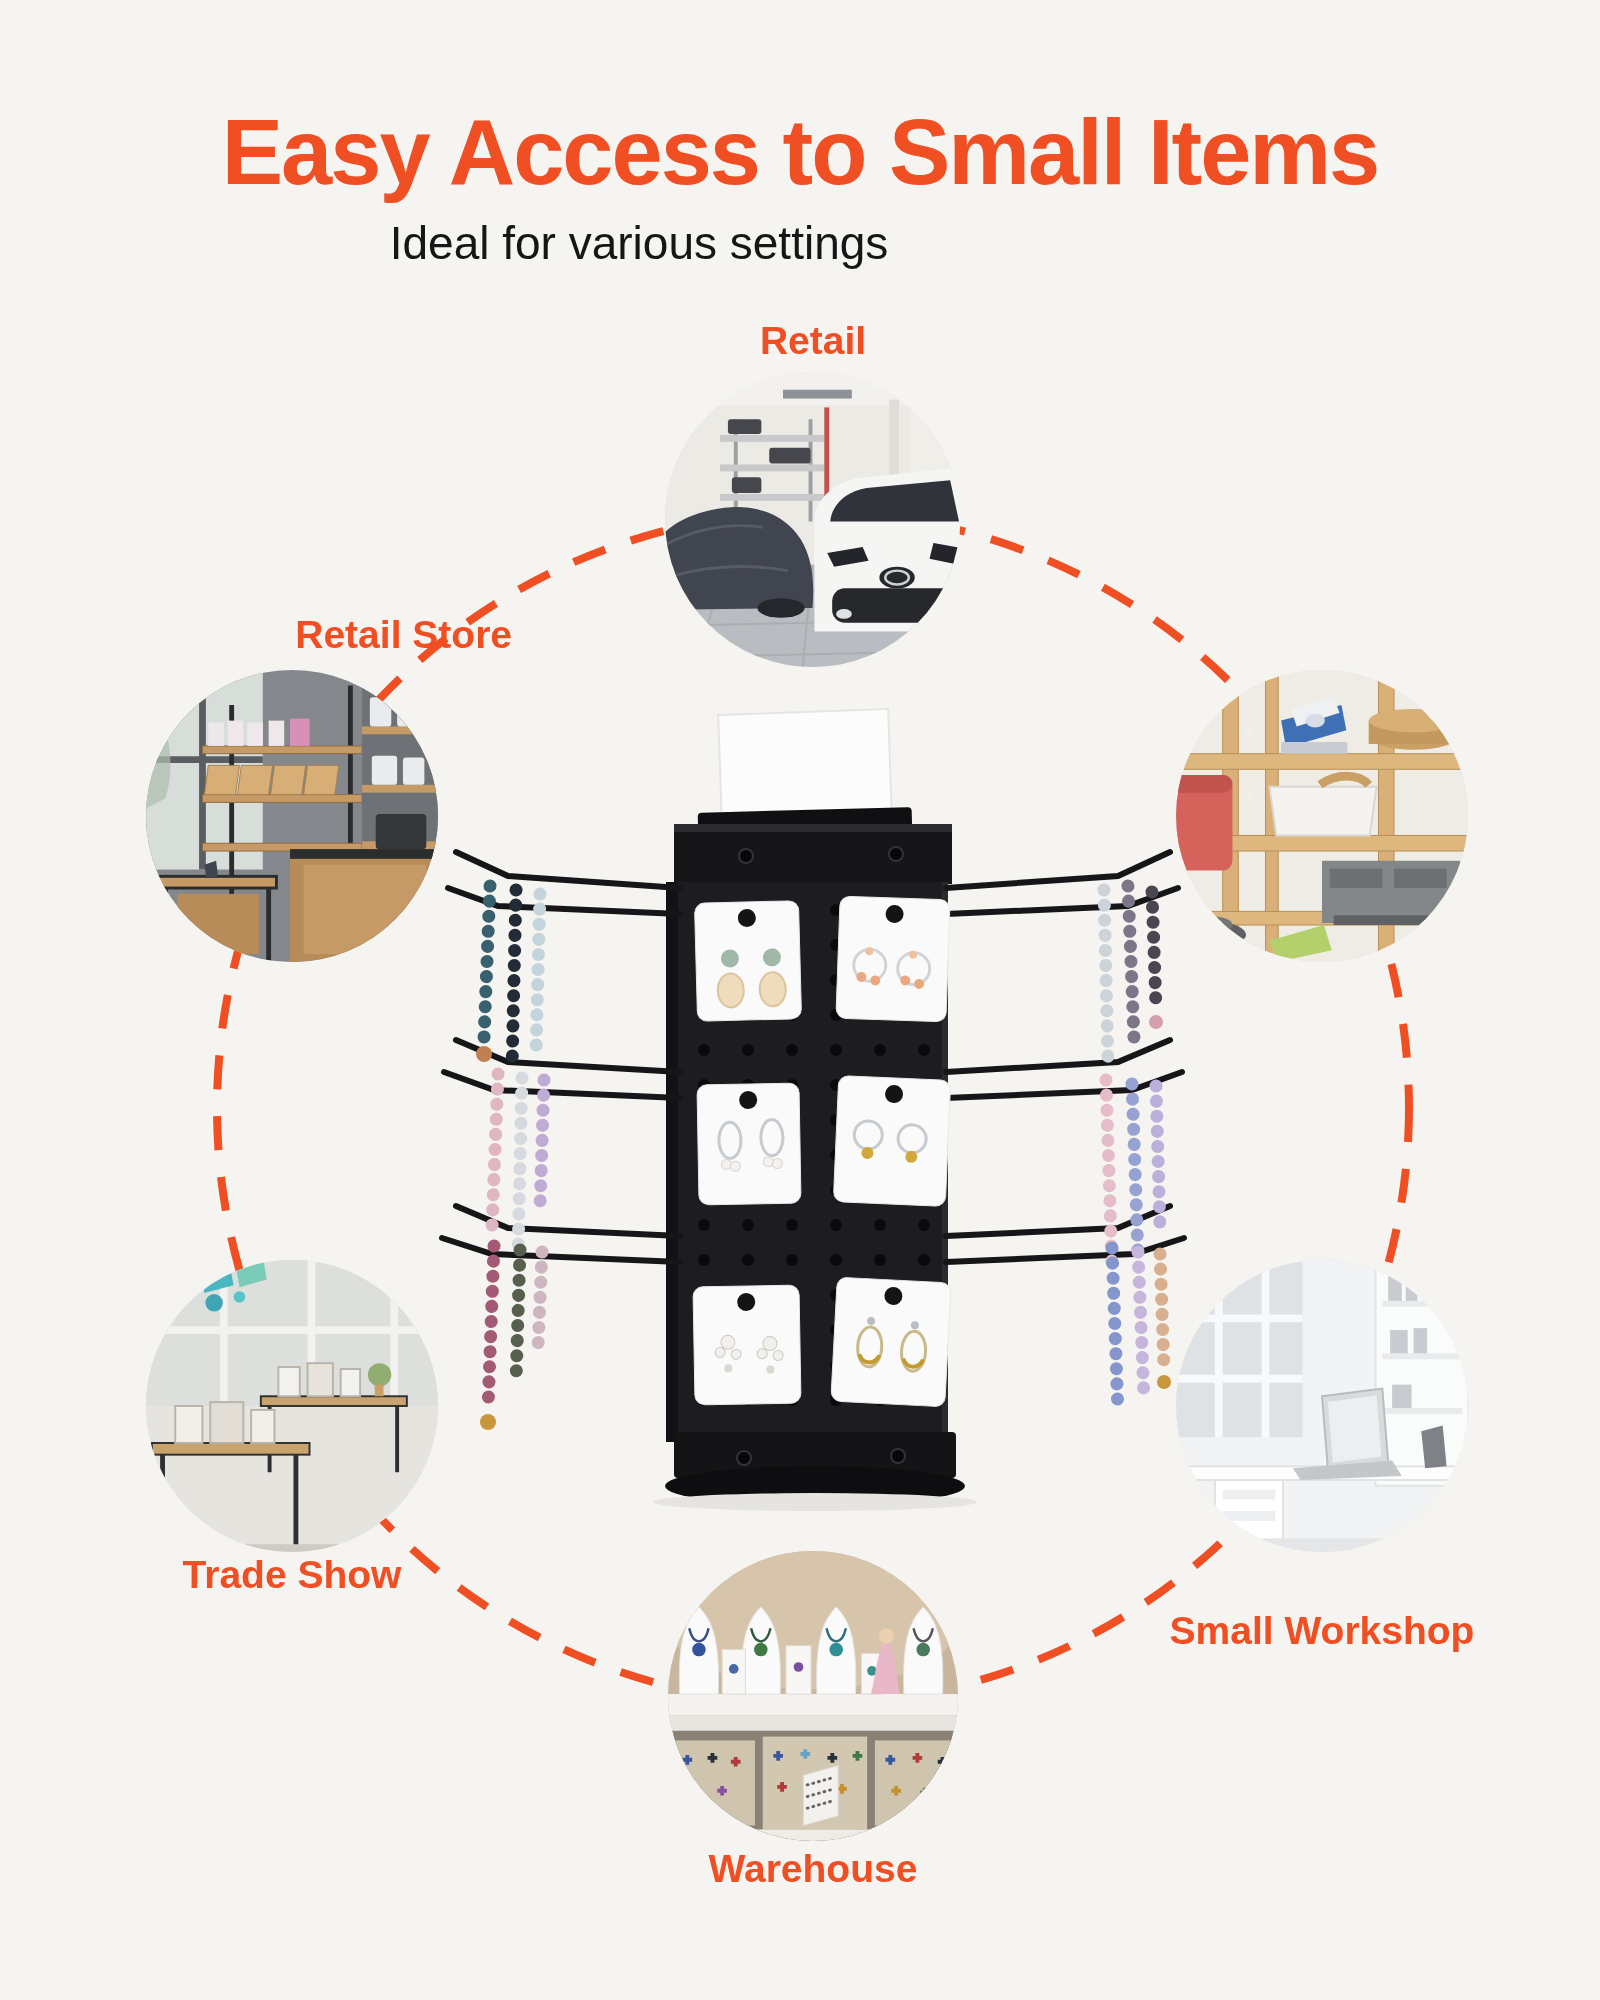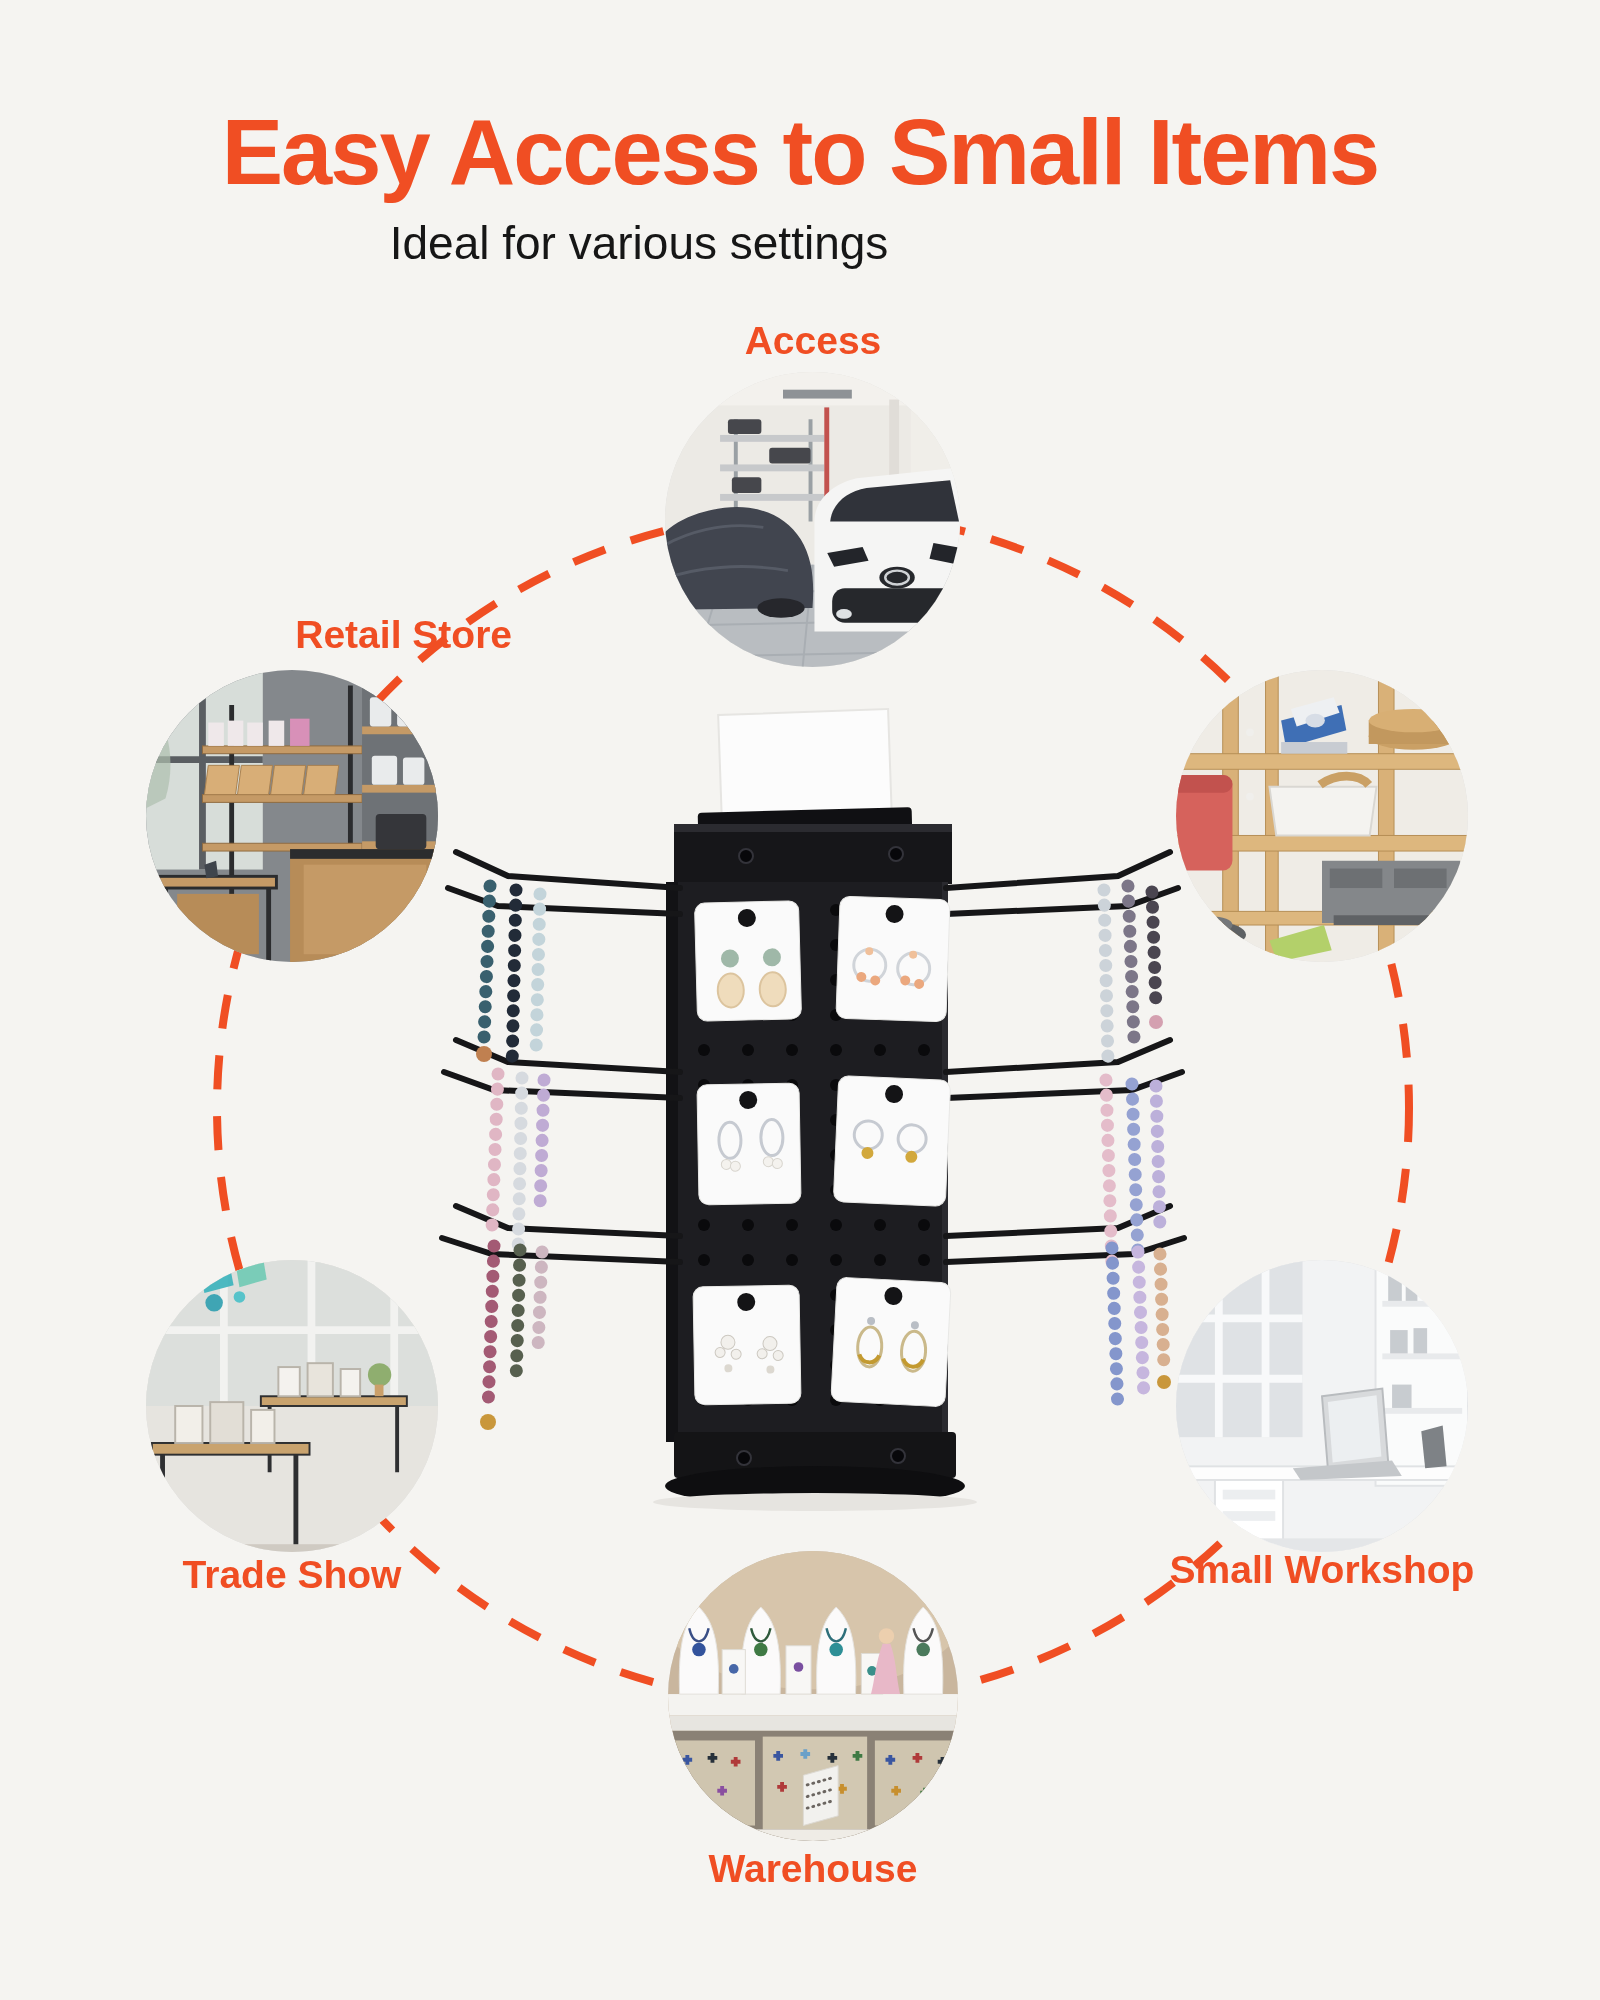--- a/index.html
+++ b/index.html
@@ -25,42 +25,42 @@
   .photo svg { display:block; width:100%; height:100%; }
   #ring-svg { position:absolute; left:0; top:0; pointer-events:none; }
   #product { position:absolute; left:428px; top:706px; width:770px; height:820px; }
   #product svg { display:block; width:100%; height:100%; }
 
   
   #lbl-garage        { left:593px;  top:318px;  }
   #lbl-retail        { left:72px;   top:612px;text-align:right;  }
   #lbl-warehouse     { left:1102px; top:612px;  }
   #lbl-trade         { left:72px;   top:1552px; }
-  #lbl-workshop      { left:1102px; top:1547px; }
+  #lbl-workshop      { left:1102px; top:1608px; }
   #lbl-boutique      { left:593px;  top:1846px; }
   #ph-garage    { left:665px;  top:372px;  width:295px; height:295px; }
   #ph-retail    { left:146px;  top:670px;  width:292px; height:292px; }
   #ph-warehouse { left:1176px; top:670px;  width:292px; height:292px; }
   #ph-trade     { left:146px;  top:1260px; width:292px; height:292px; }
   #ph-workshop  { left:1176px; top:1260px; width:292px; height:292px; }
   #ph-boutique  { left:668px;  top:1551px; width:290px; height:290px; }
 </style>
 </head>
 <body>
 
 <div id="canvas">
 
   <div class="title">Easy Access to Small Items</div>
   <div class="subtitle">Ideal for various settings</div>
 
   <svg id="ring-svg" width="1600" height="2000" viewBox="0 0 1600 2000">
     <circle cx="813" cy="1108" r="596" fill="none" stroke-width="8" stroke-dasharray="34 27" stroke="#f04e23"></circle>
   </svg>
 
-  <div class="setting-label" id="lbl-garage">Access</div>
+  <div class="setting-label" id="lbl-garage">Retail</div>
   <div class="photo" id="ph-garage">
     <svg viewBox="0 0 300 300">
       <rect width="300" height="300" fill="#eceae5"></rect>
       <rect width="300" height="34" fill="#f3f1ed"></rect>
       <rect x="120" y="18" width="70" height="9" fill="#8e9296"></rect>
       <rect x="250" y="30" width="50" height="170" fill="#f0eee9"></rect>
       <rect x="228" y="28" width="10" height="160" fill="#e0ddd8"></rect>
       <line x1="72" y1="48" x2="72" y2="152" stroke="#9aa0a4" stroke-width="4"></line>
       <line x1="148" y1="48" x2="148" y2="152" stroke="#9aa0a4" stroke-width="4"></line>
       <g fill="#c7c9cb">

